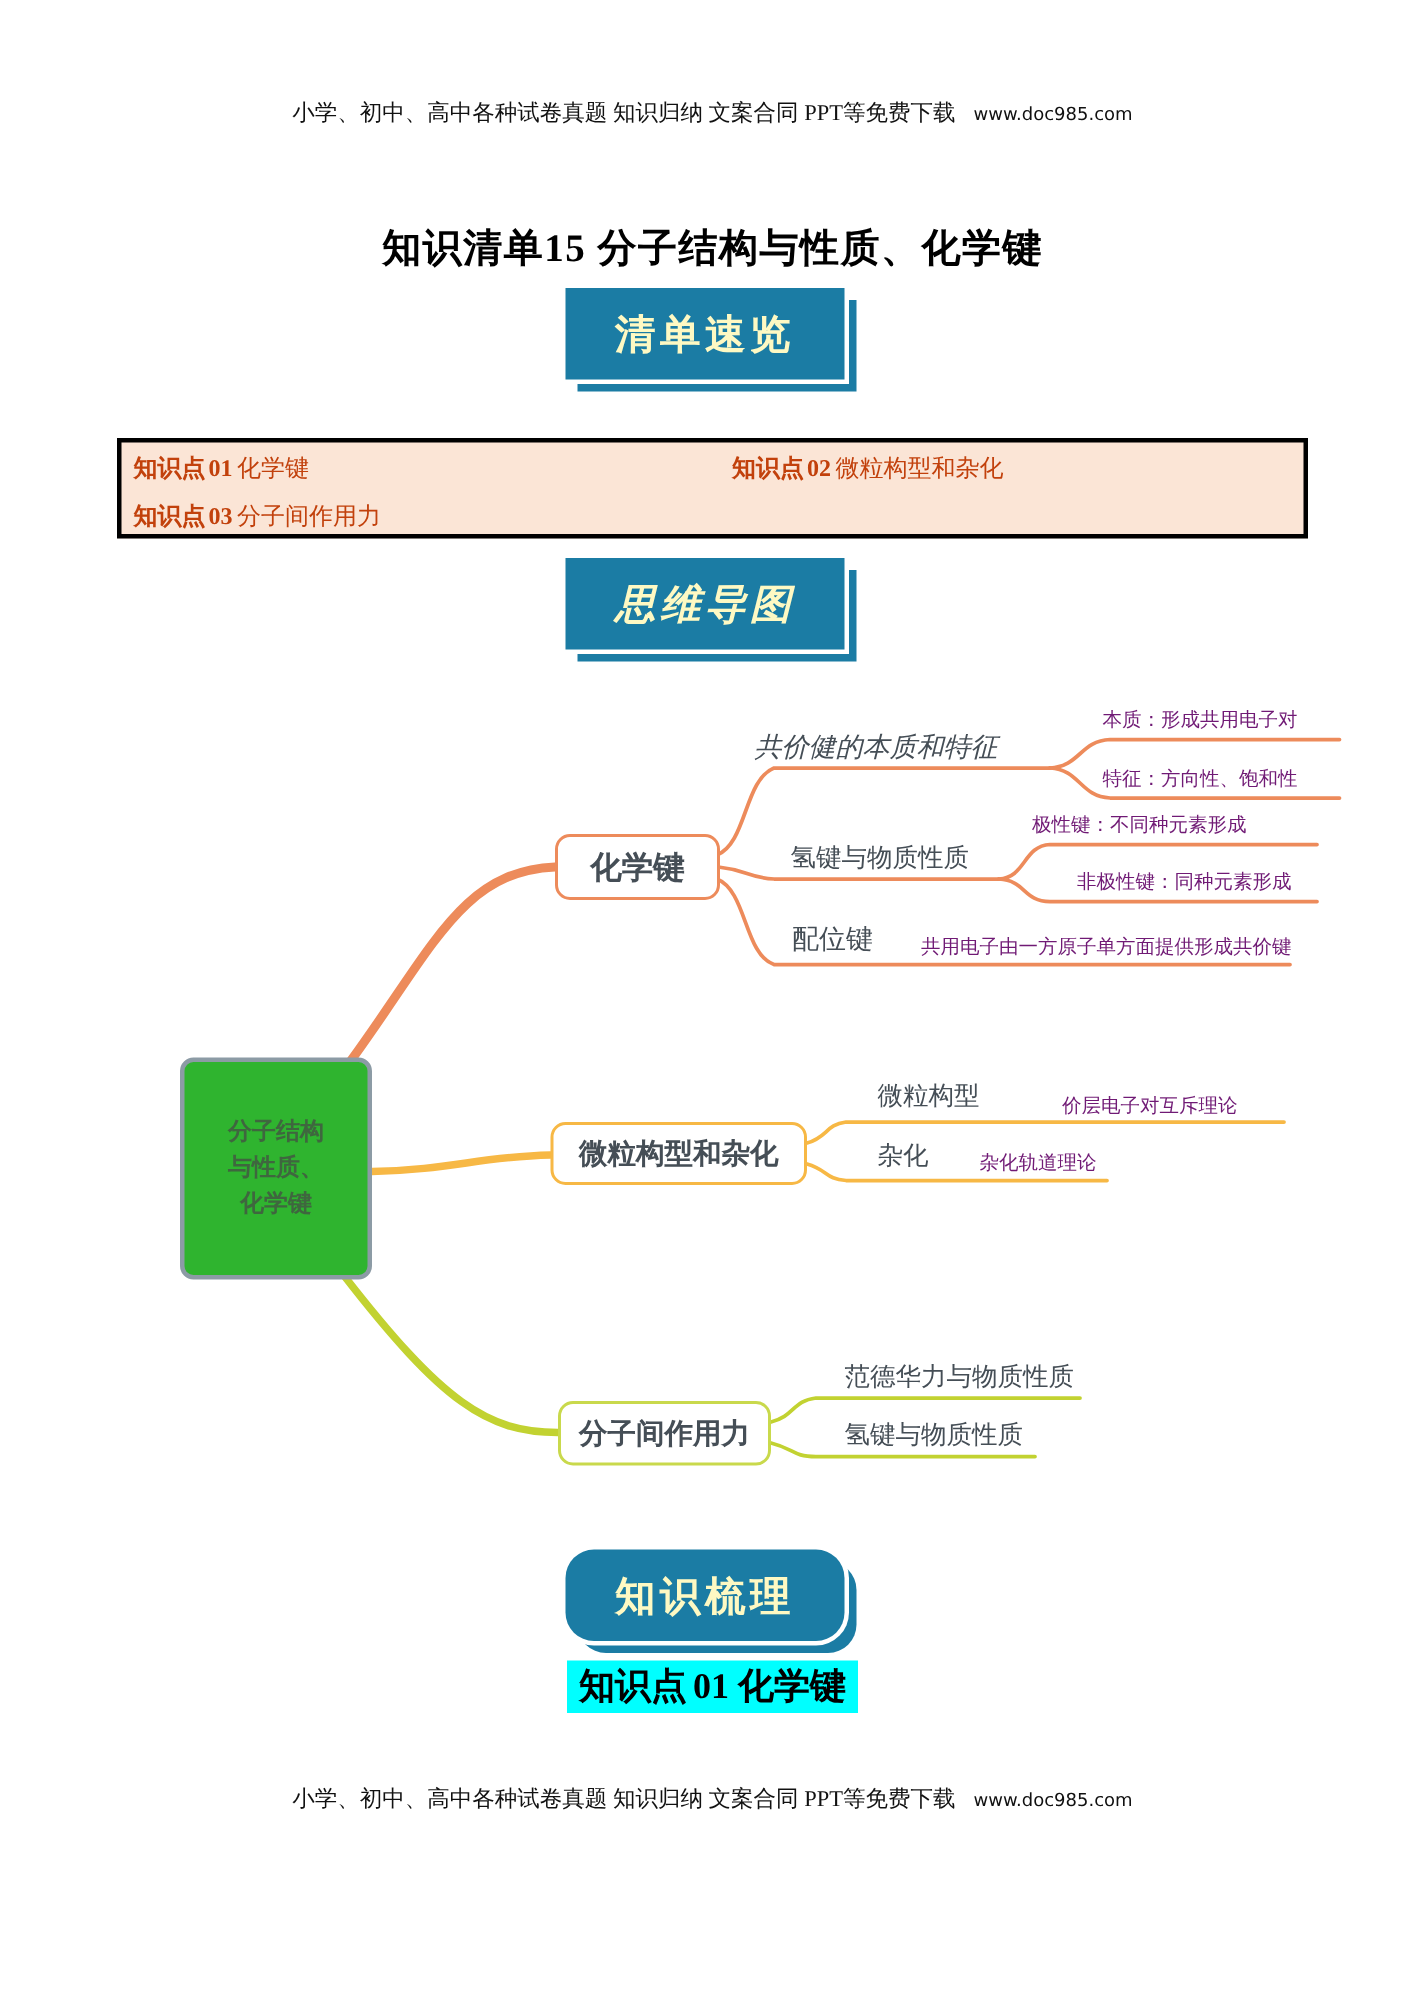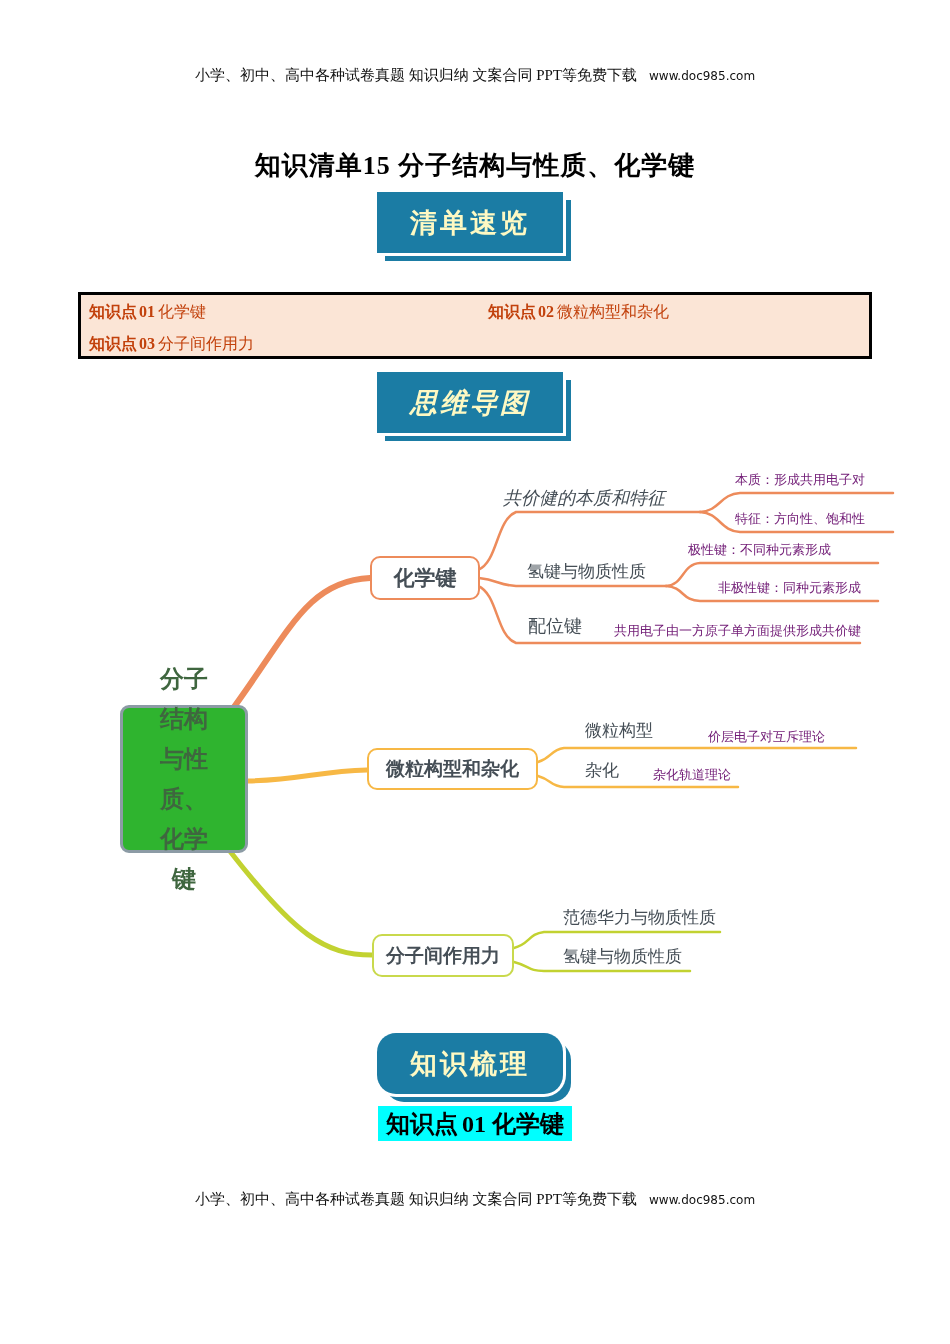--- a/index.html
+++ b/index.html
@@ -34,21 +34,21 @@
   .kp-item{position:absolute;font-size:16px;color:#c2410c;white-space:nowrap;}
   .kp-pre{font-weight:bold;}
   .kp-num{font-family:"Liberation Serif", serif;font-weight:bold;padding:0 3px 0 2px;}
   
   .mm-root{
     left:120px;top:705px;width:128px;height:148px;background:#2FB42F;
     border:3px solid #8C9BA5;border-radius:9px;box-sizing:border-box;
     display:flex;align-items:center;justify-content:center;text-align:center;
   }
   .mm-root span{
-    display:block;width:70px;font-size:24px;font-weight:bold;color:#3F663F;line-height:40px;
+    display:block;width:70px;font-size:16px;font-weight:bold;color:#3F663F;line-height:24px;
   }
   .mm-node{
     background:#fff;border-radius:10px;box-sizing:border-box;
     display:flex;align-items:center;justify-content:center;
     font-weight:bold;color:#454E56;white-space:nowrap;
   }
   .mm-node.chem{left:370px;top:556px;width:110px;height:44px;border:2px solid #ED8B5B;font-size:21px;}
   .mm-node.particle{left:367px;top:748px;width:171px;height:42px;border:2px solid #F7B845;font-size:19px;}
   .mm-node.force{left:372px;top:934px;width:142px;height:43px;border:2px solid #C9D94C;font-size:19px;}
   .mm-label{color:#454E56;white-space:nowrap;}

